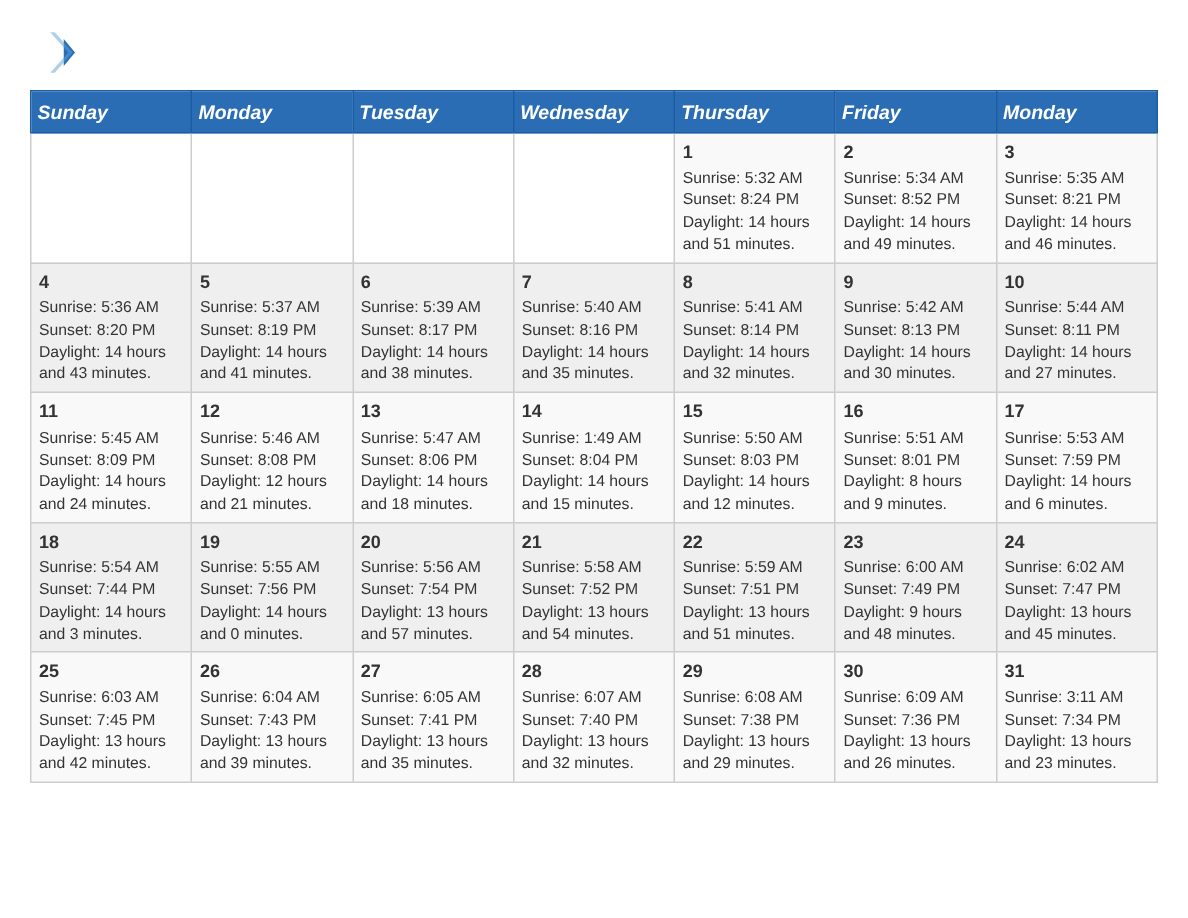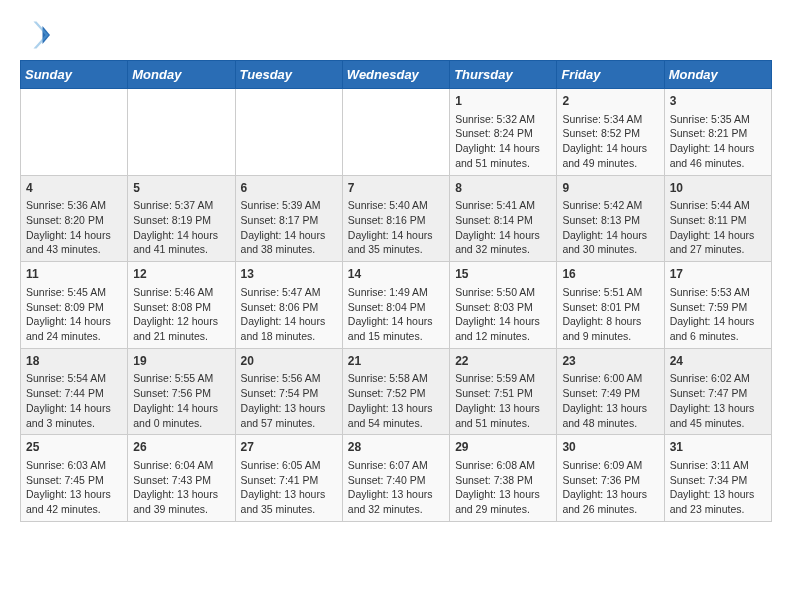--- a/index.html
+++ b/index.html
@@ -270,21 +270,21 @@
         <td>
           <span class="day-number">22</span>
           <div>Sunrise: 5:59 AM</div>
           <div>Sunset: 7:51 PM</div>
           <div>Daylight: 13 hours and 51 minutes.</div>
         </td>
         <td>
           <span class="day-number">23</span>
           <div>Sunrise: 6:00 AM</div>
           <div>Sunset: 7:49 PM</div>
-          <div>Daylight: 13 hours and 48 minutes.</div>
+          <div>Daylight: 9 hours and 48 minutes.</div>
         </td>
         <td>
           <span class="day-number">24</span>
           <div>Sunrise: 6:02 AM</div>
           <div>Sunset: 7:47 PM</div>
           <div>Daylight: 13 hours and 45 minutes.</div>
         </td>
       </tr>
       <tr>
         <td>

